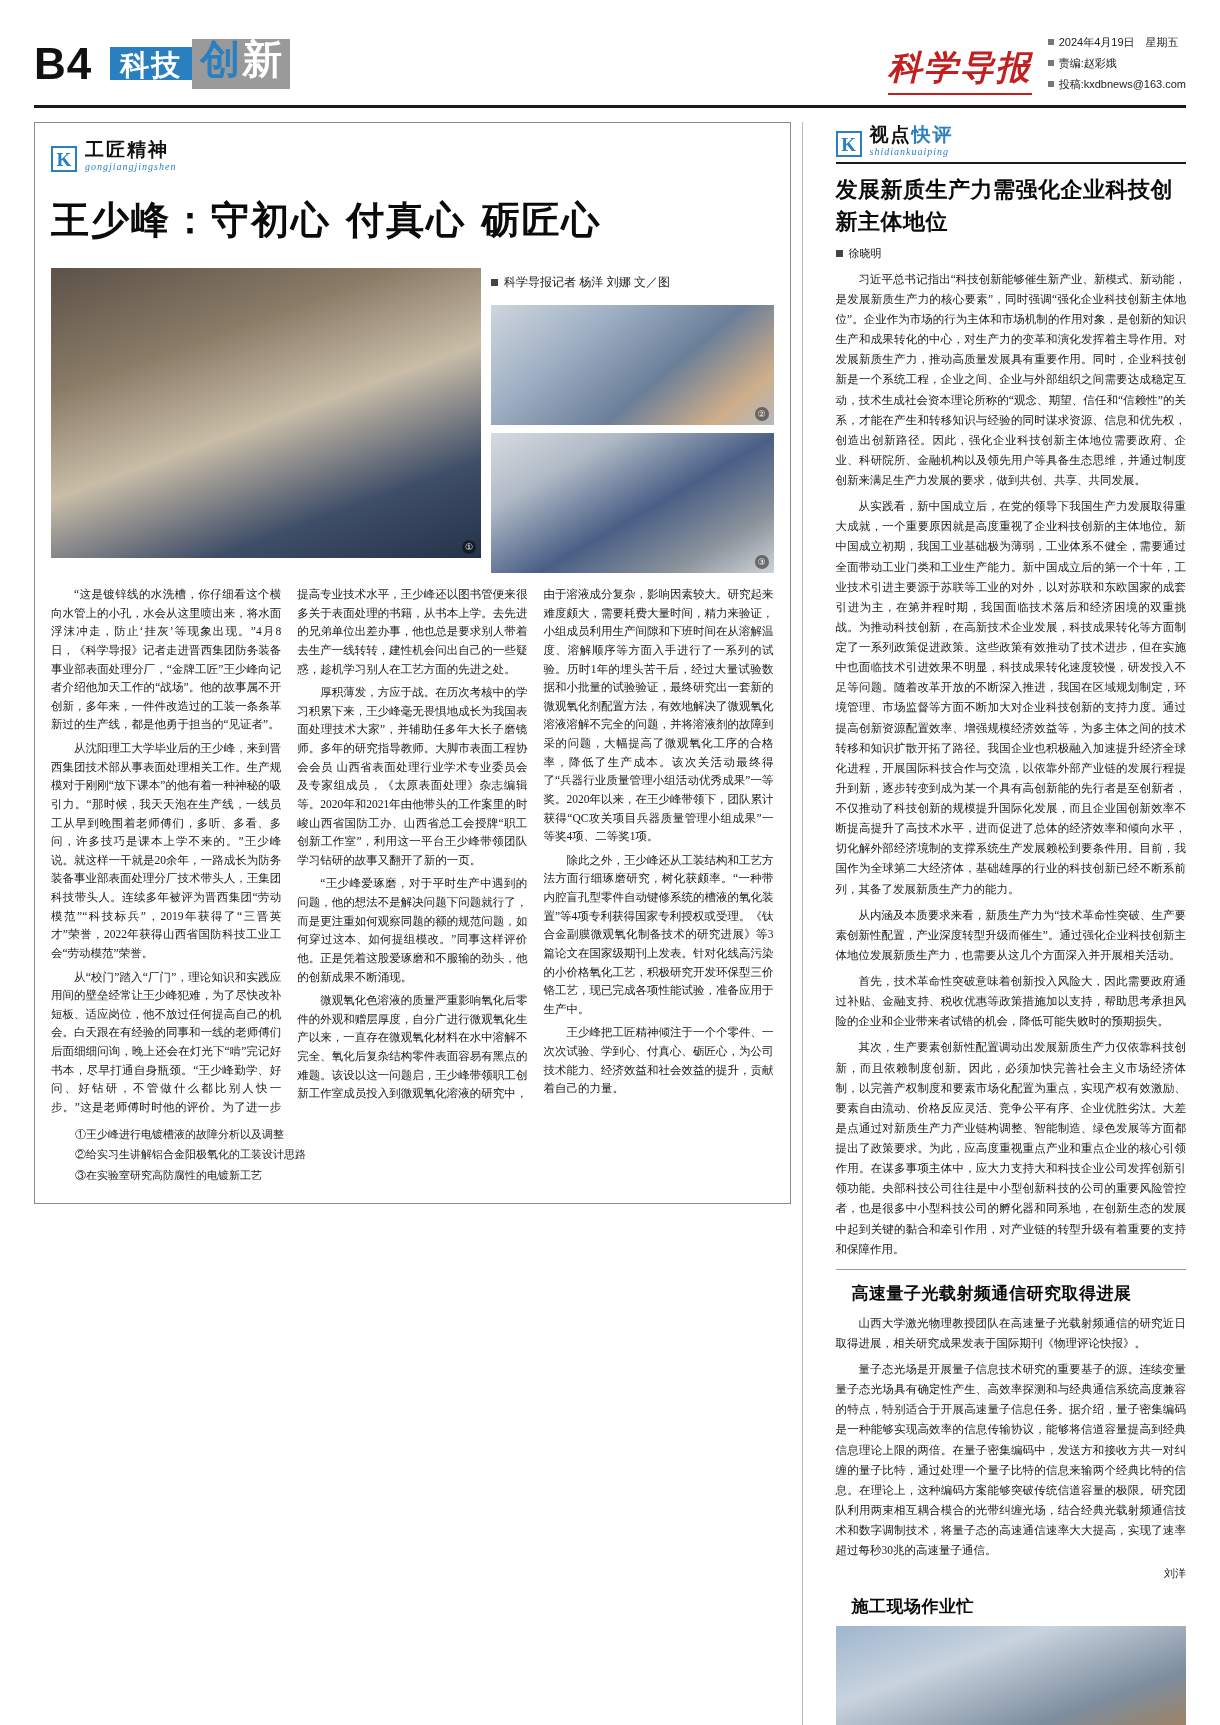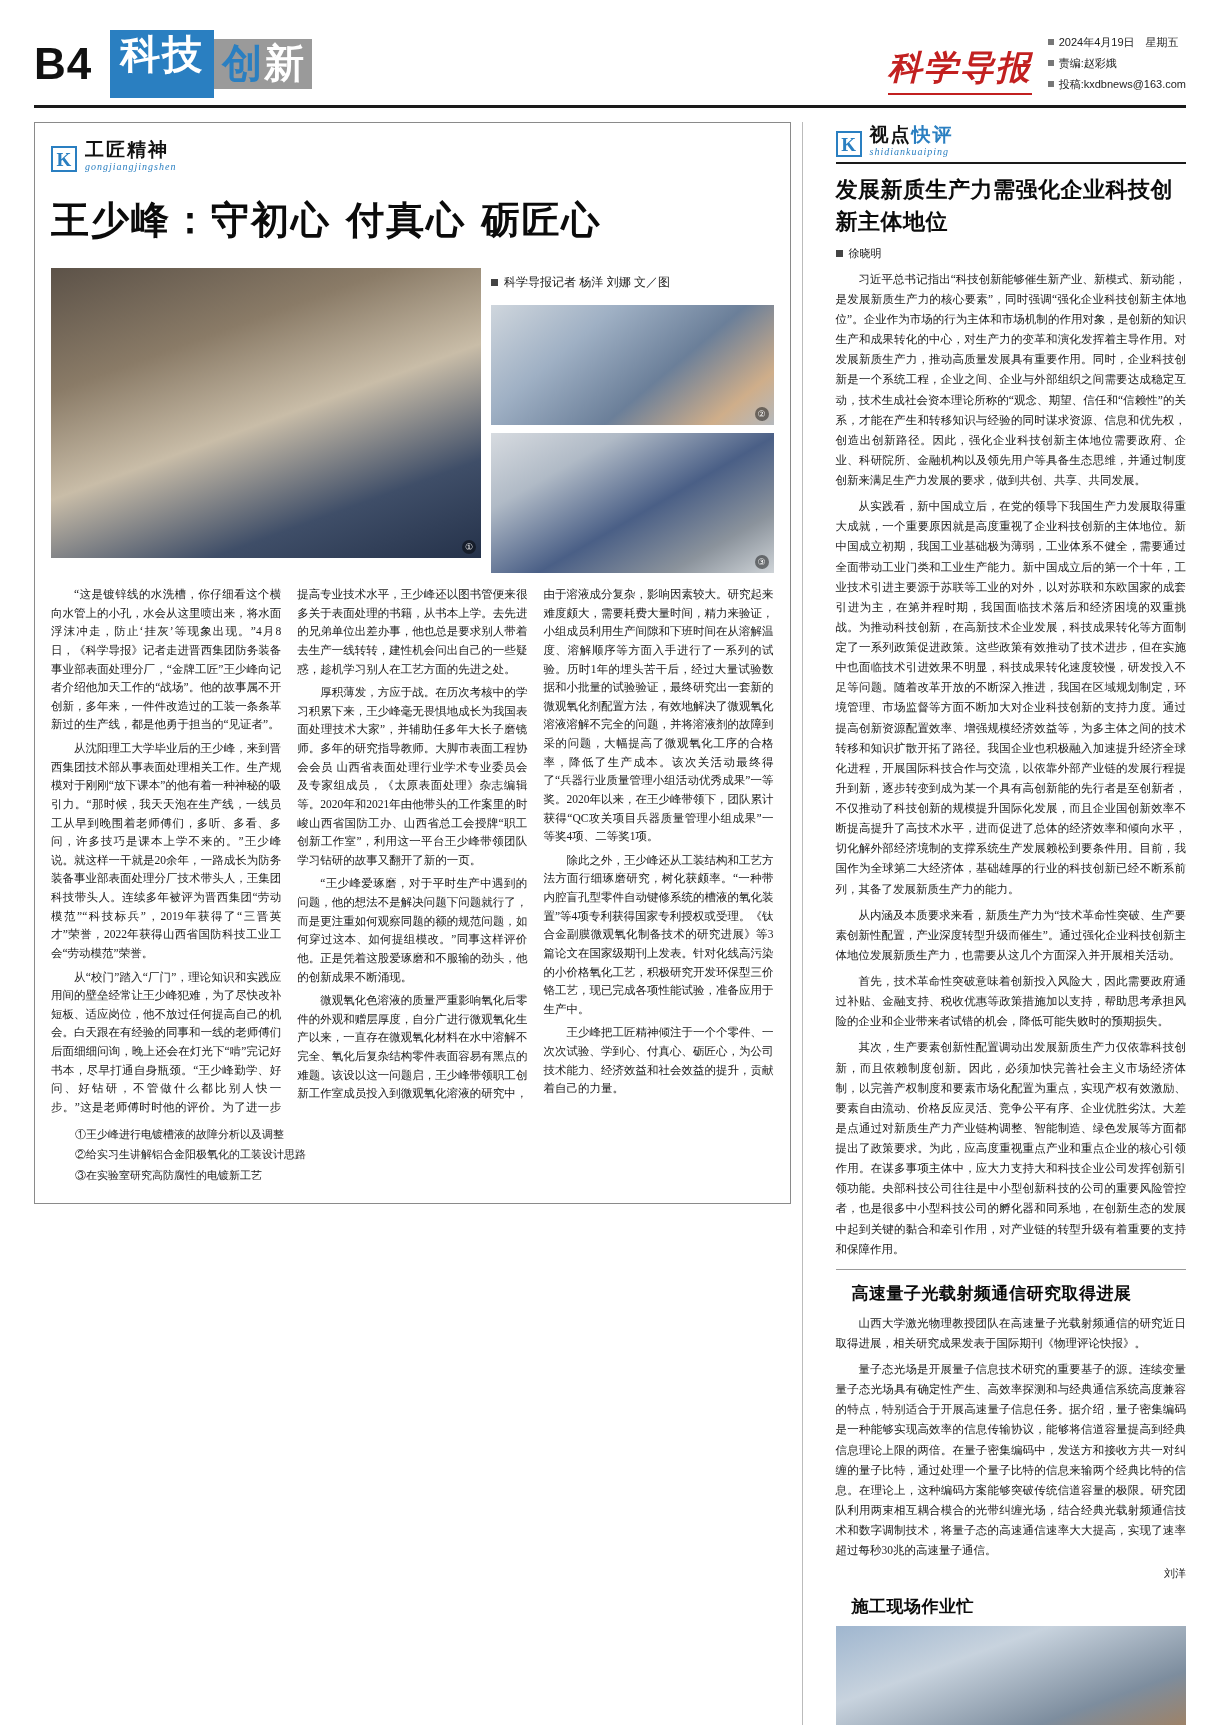--- a/index.html
+++ b/index.html
@@ -31,29 +31,29 @@
     color:#111;
   }
   .section-brand {
     display:flex; align-items:center; gap:0px;
   }
   .kj-box {
     background:#2a7fc1;
     color:#fff;
     font-family:"DejaVu Sans", sans-serif;
     font-weight:700;
-    font-size:40px;
-    padding:4px 10px 24px 10px;
+    font-size:29px;
+    padding:4px 10px 0 10px;
     letter-spacing:2px;
     line-height:1;
   }
   .cx-box {
     background:#9a9a9a;
     color:#fff;
-    font-family:Liberation Sans, sans-serif;
+    font-family:Liberation Mono, monospace;
     font-weight:700;
     font-size:40px;
     padding:4px 6px 6px 8px;
     line-height:1;
     position:relative;
     letter-spacing:2px;
   }
   .cx-box .blue { color:#2a7fc1; }
   .masthead-right {
     margin-left:auto;

